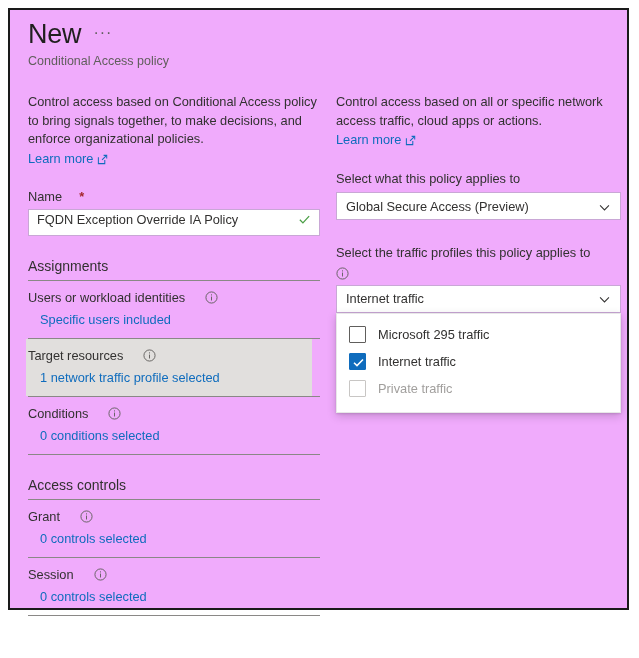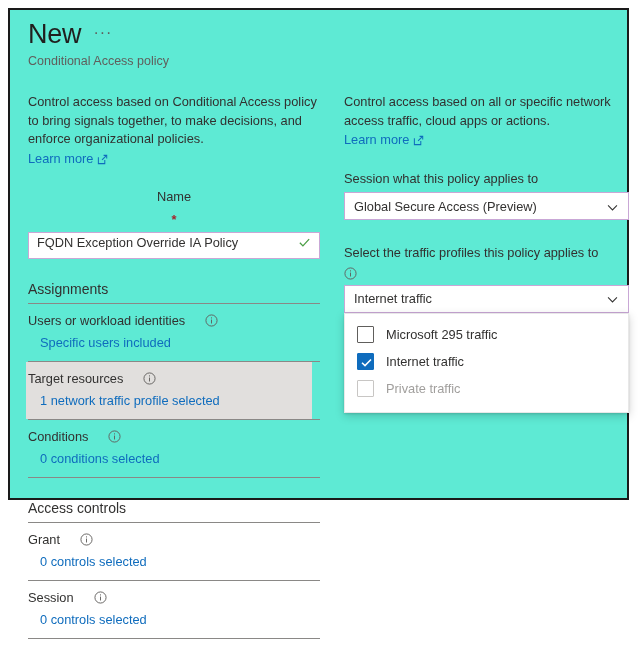--- a/index.html
+++ b/index.html
@@ -13,24 +13,24 @@
     font-family: "Liberation Sans", sans-serif;
     color: #323130;
     overflow: hidden;
   }
 
   .frame {
     position: absolute;
     left: 8px;
     top: 8px;
     width: 621px;
-    height: 492px;
+    height: 602px;
     border: 2px solid #1a1a1a;
     box-sizing: border-box;
-    background: #5eead4;
+    background: #f0abfc;
   }
 
   .inner {
     position: absolute;
     left: 0; top: 0; right: 0; bottom: 0;
     padding: 0;
   }
 
   
   .header {
@@ -69,21 +69,20 @@
     position: absolute;
     left: 18px;
     top: 83px;
     width: 292px;
   }
   .col-right {
     position: absolute;
     left: 326px;
     top: 83px;
     width: 285px;
-    margin-left: 8px;
   }
 
   .blurb {
     font-size: 12.8px;
     line-height: 1.45;
     color: #323130;
   }
 
   .learn-more {
     color: #0f6cbd;
@@ -97,22 +96,21 @@
   .ext-icon { display: inline-block; width: 11px; height: 11px; }
 
   
   .field-label {
     font-size: 12.8px;
     color: #323130;
     margin-top: 22px;
     margin-bottom: 5px;
     display: flex;
     align-items: center;
-    gap: 8px;
-    flex-direction: column;
+    gap: 17px;
   }
   .req { color: #a4262c; font-weight: 700; }
 
   
   .text-input {
     position: relative;
     height: 27px;
     border: 1px solid #c9a7d6;
     background: #fff;
     display: flex;
@@ -376,21 +374,21 @@
         <span>Learn more</span>
         <span class="ext-icon">
           <svg viewBox="0 0 12 12" width="11" height="11">
             <path d="M1.5 3.5 L1.5 10.5 L8.5 10.5 L8.5 6.5" fill="none" stroke="#0f6cbd" stroke-width="1.1"></path>
             <path d="M5.5 6.5 L10.5 1.5" fill="none" stroke="#0f6cbd" stroke-width="1.1"></path>
             <path d="M7.2 1.5 L10.6 1.5 L10.6 4.9" fill="none" stroke="#0f6cbd" stroke-width="1.1"></path>
           </svg>
         </span>
       </a>
 
-      <div class="dd-label" style="margin-top:22px;">Session what this policy applies to</div>
+      <div class="dd-label" style="margin-top:22px;">Select what this policy applies to</div>
 
       <div class="dropdown">
         <span class="dd-value">Global Secure Access (Preview)</span>
         <span class="chev">
           <svg viewBox="0 0 14 14" width="13" height="13">
             <path d="M2.2 4.8 L7 9.6 L11.8 4.8" fill="none" stroke="#323130" stroke-width="1.1"></path>
           </svg>
         </span>
       </div>
 

